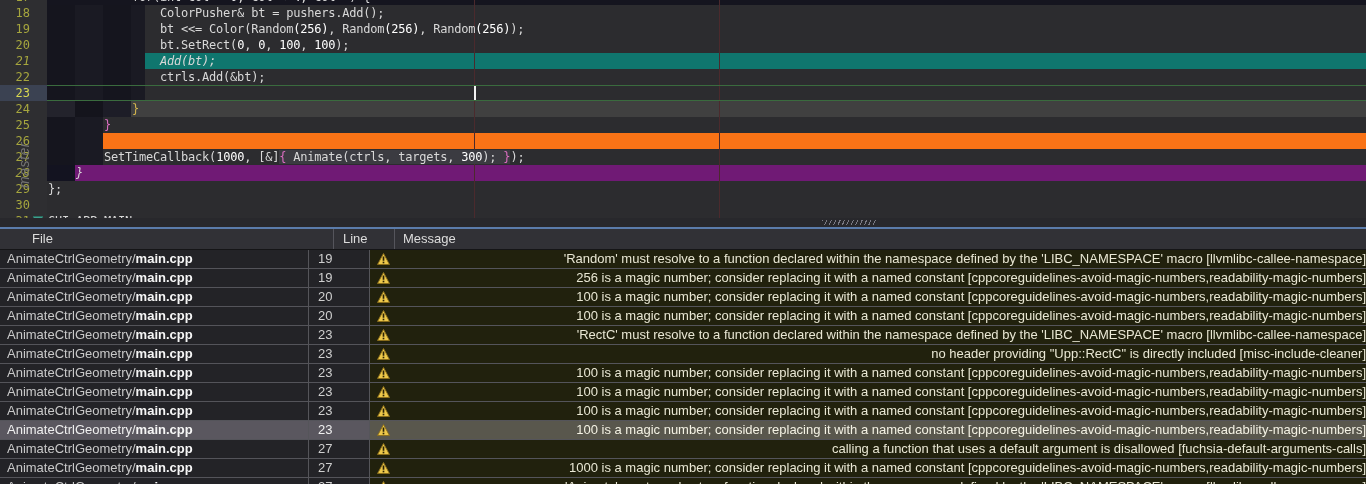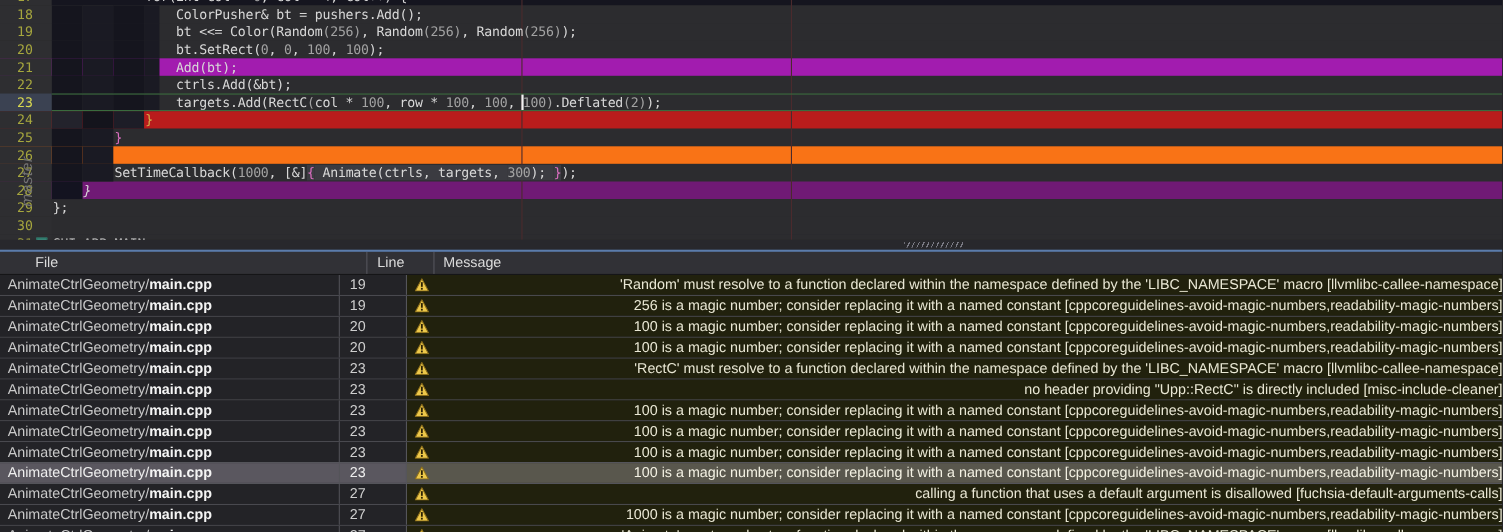--- a/index.html
+++ b/index.html
@@ -11,21 +11,21 @@
   .line{position:relative;height:16px;width:1366px;}
   .band{position:absolute;top:0;height:16px;z-index:1;}
   .ruler{position:absolute;top:0;height:218px;width:1px;background:#4b2a2d;z-index:2;}
   .gut{position:absolute;left:0;top:0;width:47px;height:16px;background:#2e2e31;z-index:3;
        font-family:"DejaVu Sans Mono",monospace;font-size:12px;line-height:16px;color:#a6a63e;
        text-align:right;box-sizing:border-box;padding-right:17px;}
   .gut.cur{background:#3b4252;color:#d8d850;}
   .codetext{position:absolute;left:48px;top:0;white-space:pre;z-index:5;
        font-family:"DejaVu Sans Mono",monospace;font-size:12px;line-height:16px;
        letter-spacing:-0.22px;color:#d8d8d8;}
-  .codetext .n{color:#a3a3a3;}
+  .codetext .n{color:#ffffff;}
   .codetext .y{color:#d2b44e;}
   .codetext .p{color:#dc6ec2;}
   .codetext .h{background:#3b3b41;}
   .greenline{position:absolute;left:47px;right:0;height:1px;background:#3a6b3e;z-index:4;}
   #cursor{position:absolute;left:474px;top:86px;width:2px;height:14px;background:#f2f2f2;z-index:6;}
   #branch{position:absolute;left:-16px;top:157px;width:80px;text-align:center;z-index:7;
        transform:rotate(-90deg);color:#737373;font-style:italic;font-size:14px;letter-spacing:.5px;}
   #guiIcon{position:absolute;left:33px;top:216px;width:8px;height:8px;background:#3f9f8e;
        border:1px solid #2a6e60;z-index:6;}
   
@@ -80,21 +80,21 @@
           <div class="codetext"><span>                bt &lt;&lt;= Color(Random</span><span class="n">(256)</span><span>, Random</span><span class="n">(256)</span><span>, Random</span><span class="n">(256)</span><span>);</span></div>
         </div>
         <div class="line" style="background: rgb(44, 44, 47);">
           <div class="band" style="left: 47px; width: 28px; background: rgb(21, 21, 30);"></div>
           <div class="band" style="left: 75px; width: 28px; background: rgb(26, 26, 35);"></div>
           <div class="band" style="left: 103px; width: 28px; background: rgb(21, 21, 30);"></div>
           <div class="band" style="left: 131px; width: 14px; background: rgb(26, 26, 35);"></div>
           <div class="gut">20</div>
           <div class="codetext"><span>                bt.SetRect(</span><span class="n">0</span><span>, </span><span class="n">0</span><span>, </span><span class="n">100</span><span>, </span><span class="n">100</span><span>);</span></div>
         </div>
-        <div class="line" style="background: #a21caf;">
+        <div class="line" style="background: #0f766e; font-style: italic;">
           <div class="band" style="left: 47px; width: 28px; background: rgb(21, 21, 30);"></div>
           <div class="band" style="left: 75px; width: 28px; background: rgb(26, 26, 35);"></div>
           <div class="band" style="left: 103px; width: 28px; background: rgb(21, 21, 30);"></div>
           <div class="band" style="left: 131px; width: 14px; background: rgb(26, 26, 35);"></div>
           <div class="gut">21</div>
           <div class="codetext"><span>                Add(bt);</span></div>
         </div>
         <div class="line" style="background: rgb(44, 44, 47);">
           <div class="band" style="left: 47px; width: 28px; background: rgb(21, 21, 30);"></div>
           <div class="band" style="left: 75px; width: 28px; background: rgb(26, 26, 35);"></div>
@@ -104,23 +104,22 @@
           <div class="codetext"><span>                ctrls.Add(&amp;bt);</span></div>
         </div>
         <div class="line" style="background: rgb(44, 44, 47);">
           <div class="band" style="left: 47px; width: 28px; background: rgb(21, 21, 30);"></div>
           <div class="band" style="left: 75px; width: 28px; background: rgb(26, 26, 35);"></div>
           <div class="band" style="left: 103px; width: 28px; background: rgb(21, 21, 30);"></div>
           <div class="band" style="left: 131px; width: 14px; background: rgb(26, 26, 35);"></div>
           <div class="greenline" style="top: 0px;"></div>
           <div class="greenline" style="bottom: 0px;"></div>
           <div class="gut cur">23</div>
-          <div class="codetext"><span>                targets.Add(RectC</span><span class="n">(</span><span>col * </span><span class="n">100</span><span>, row * </span><span class="n">100</span><span>, </span><span class="n">100</span><span>, </span><span class="n">100</span><span class="n">)</span><span>.Deflated</span><span class="n">(2)</span><span>);</span></div>
-        </div>
-        <div class="line" style="background: #b91c1c;">
+        </div>
+        <div class="line" style="background: #404040;">
           <div class="band" style="left: 47px; width: 28px; background: rgb(35, 35, 44);"></div>
           <div class="band" style="left: 75px; width: 28px; background: rgb(20, 20, 28);"></div>
           <div class="band" style="left: 103px; width: 28px; background: rgb(29, 29, 39);"></div>
           <div class="gut">24</div>
           <div class="codetext"><span>            </span><span class="y">}</span></div>
         </div>
         <div class="line" style="background: rgb(44, 44, 47);">
           <div class="band" style="left: 47px; width: 28px; background: rgb(21, 21, 30);"></div>
           <div class="band" style="left: 75px; width: 28px; background: rgb(26, 26, 35);"></div>
           <div class="gut">25</div>

